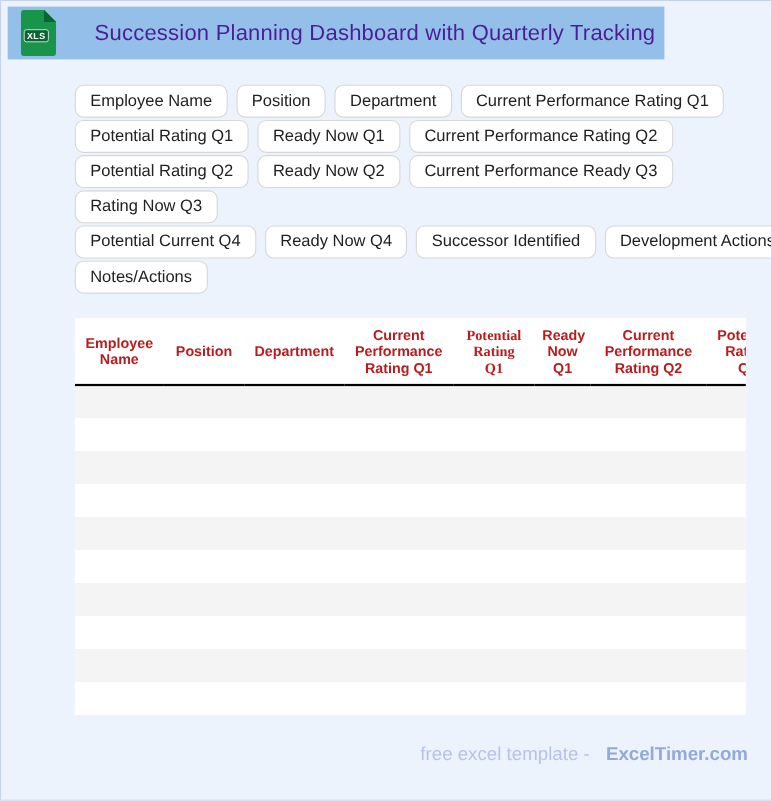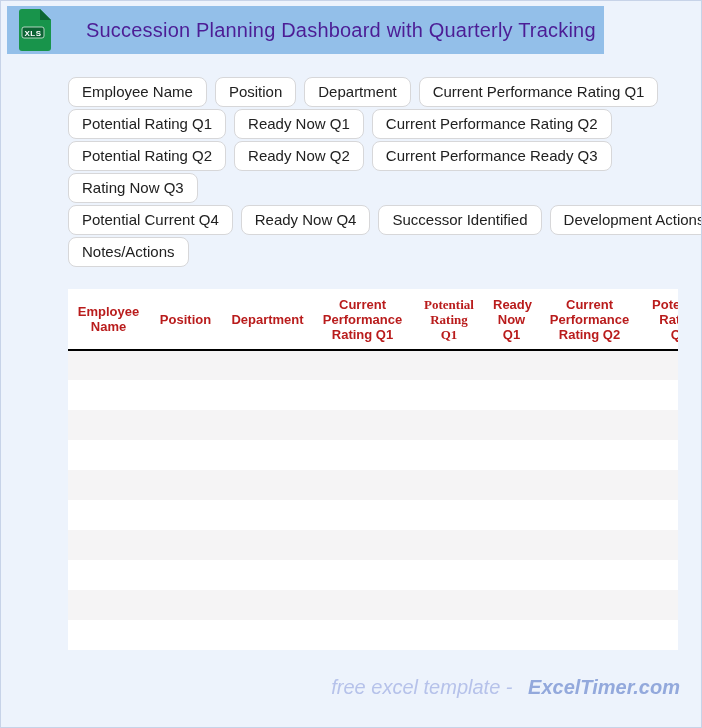--- a/index.html
+++ b/index.html
@@ -77,22 +77,21 @@
     border-bottom: 2px solid #000000;
   }
   table.sheet td { height: 30px; padding: 0; font-size: 12px; }
   table.sheet tbody tr:nth-child(odd)  td { background: #f5f4f5; }
   table.sheet tbody tr:nth-child(even) td { background: #ffffff; }
   
   .footer {
     margin-top: 26px;
     padding-right: 21px;
     text-align: right;
-    font-size: 20px;
-    font-style: italic;
+    font-size: 17px;
   }
   .footer .prefix { color: #b6c2ea; font-weight: 400; }
   .footer .brand  { color: #93a9dc; font-weight: 700; margin-left: 10px; cursor: pointer; }
 </style>
 </head>
 <body>
 
 <div class="page">
 
   <div class="titlebar">

